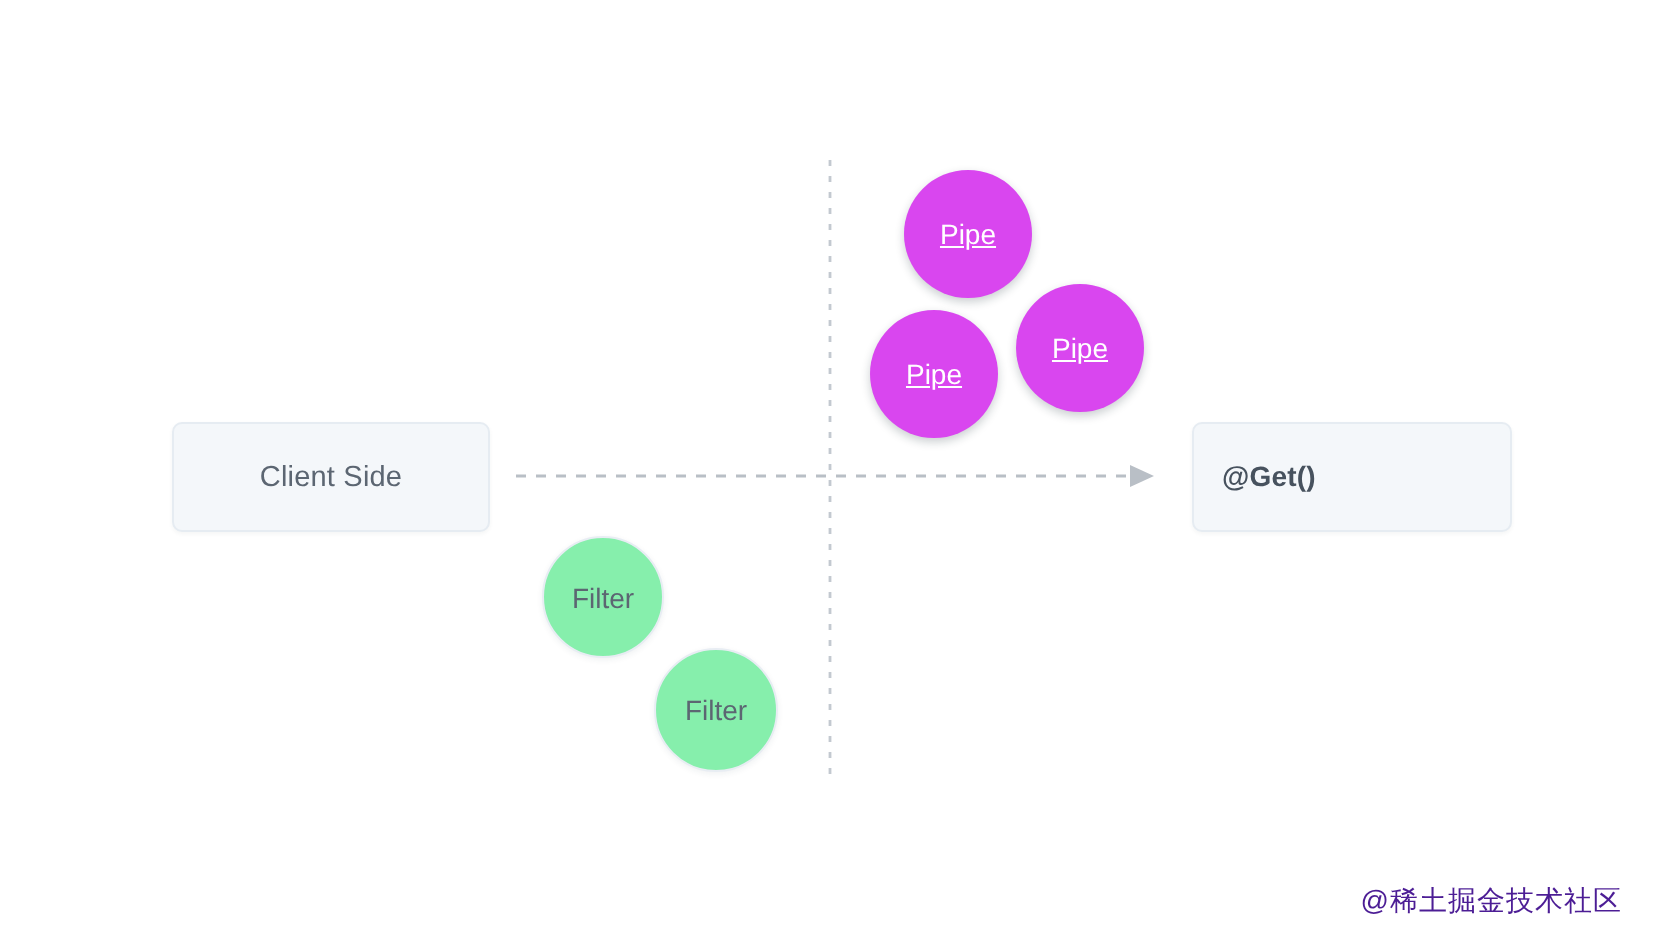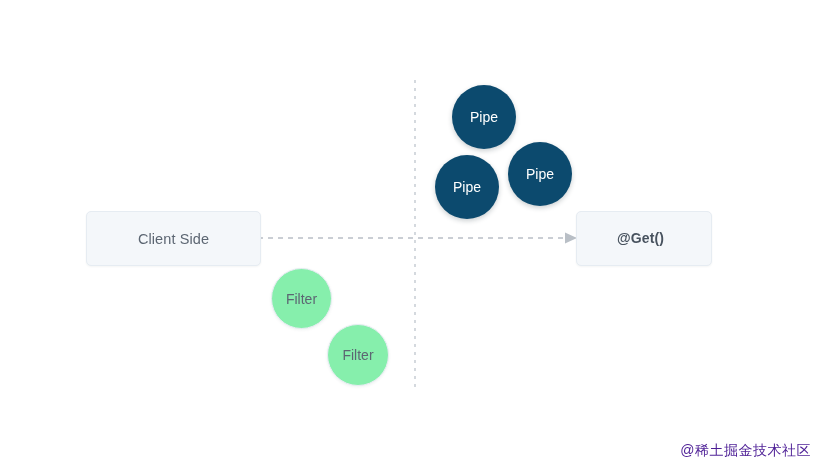--- a/index.html
+++ b/index.html
@@ -26,59 +26,60 @@
     border: 1px solid #e6ecf2;
     border-radius: 5px;
     box-shadow: 0 1px 2px rgba(30, 52, 66, 0.05);
     display: flex;
     flex-direction: column;
     justify-content: center;
   }
   #client-box {
     left: 86px;
     top: 211px;
-    width: 175px;
+    width: 159px;
     height: 55px;
     align-items: center;
   }
   #client-box .box-label {
     font-size: 14.5px;
     color: #5c6672;
     letter-spacing: 0.1px;
   }
   #handler-box {
-    left: 576px;
+    left: 596px;
     top: 211px;
-    width: 136px;
+    width: 160px;
     height: 55px;
     align-items: flex-start;
-    padding-left: 40px;
+    padding-left: 14px;
   }
   #handler-box .box-label {
     font-size: 14px;
     color: #47525e;
     font-weight: 700;
     line-height: 19px;
     letter-spacing: 0.1px;
   }
 
   
   .circle {
     position: absolute;
     border-radius: 50%;
     display: flex;
     align-items: center;
     justify-content: center;
     box-sizing: border-box;
   }
   .circle-dark {
-    background: #0c4a6e;
+    background: #d946ef;
     color: #ffffff;
     font-size: 14px;
     box-shadow: 0 2px 5px rgba(20, 35, 45, 0.22);
+    text-decoration: underline;
   }
   .circle-light {
     background: #86efac;
     color: #5c6672;
     font-size: 14px;
     border: 1px solid #e8edf3;
     box-shadow: 0 1px 3px rgba(30, 52, 66, 0.07);
   }
   #pipe-1 { left: 452px; top: 85px;  width: 64px; height: 64px; }
   #pipe-2 { left: 508px; top: 142px; width: 64px; height: 64px; }

